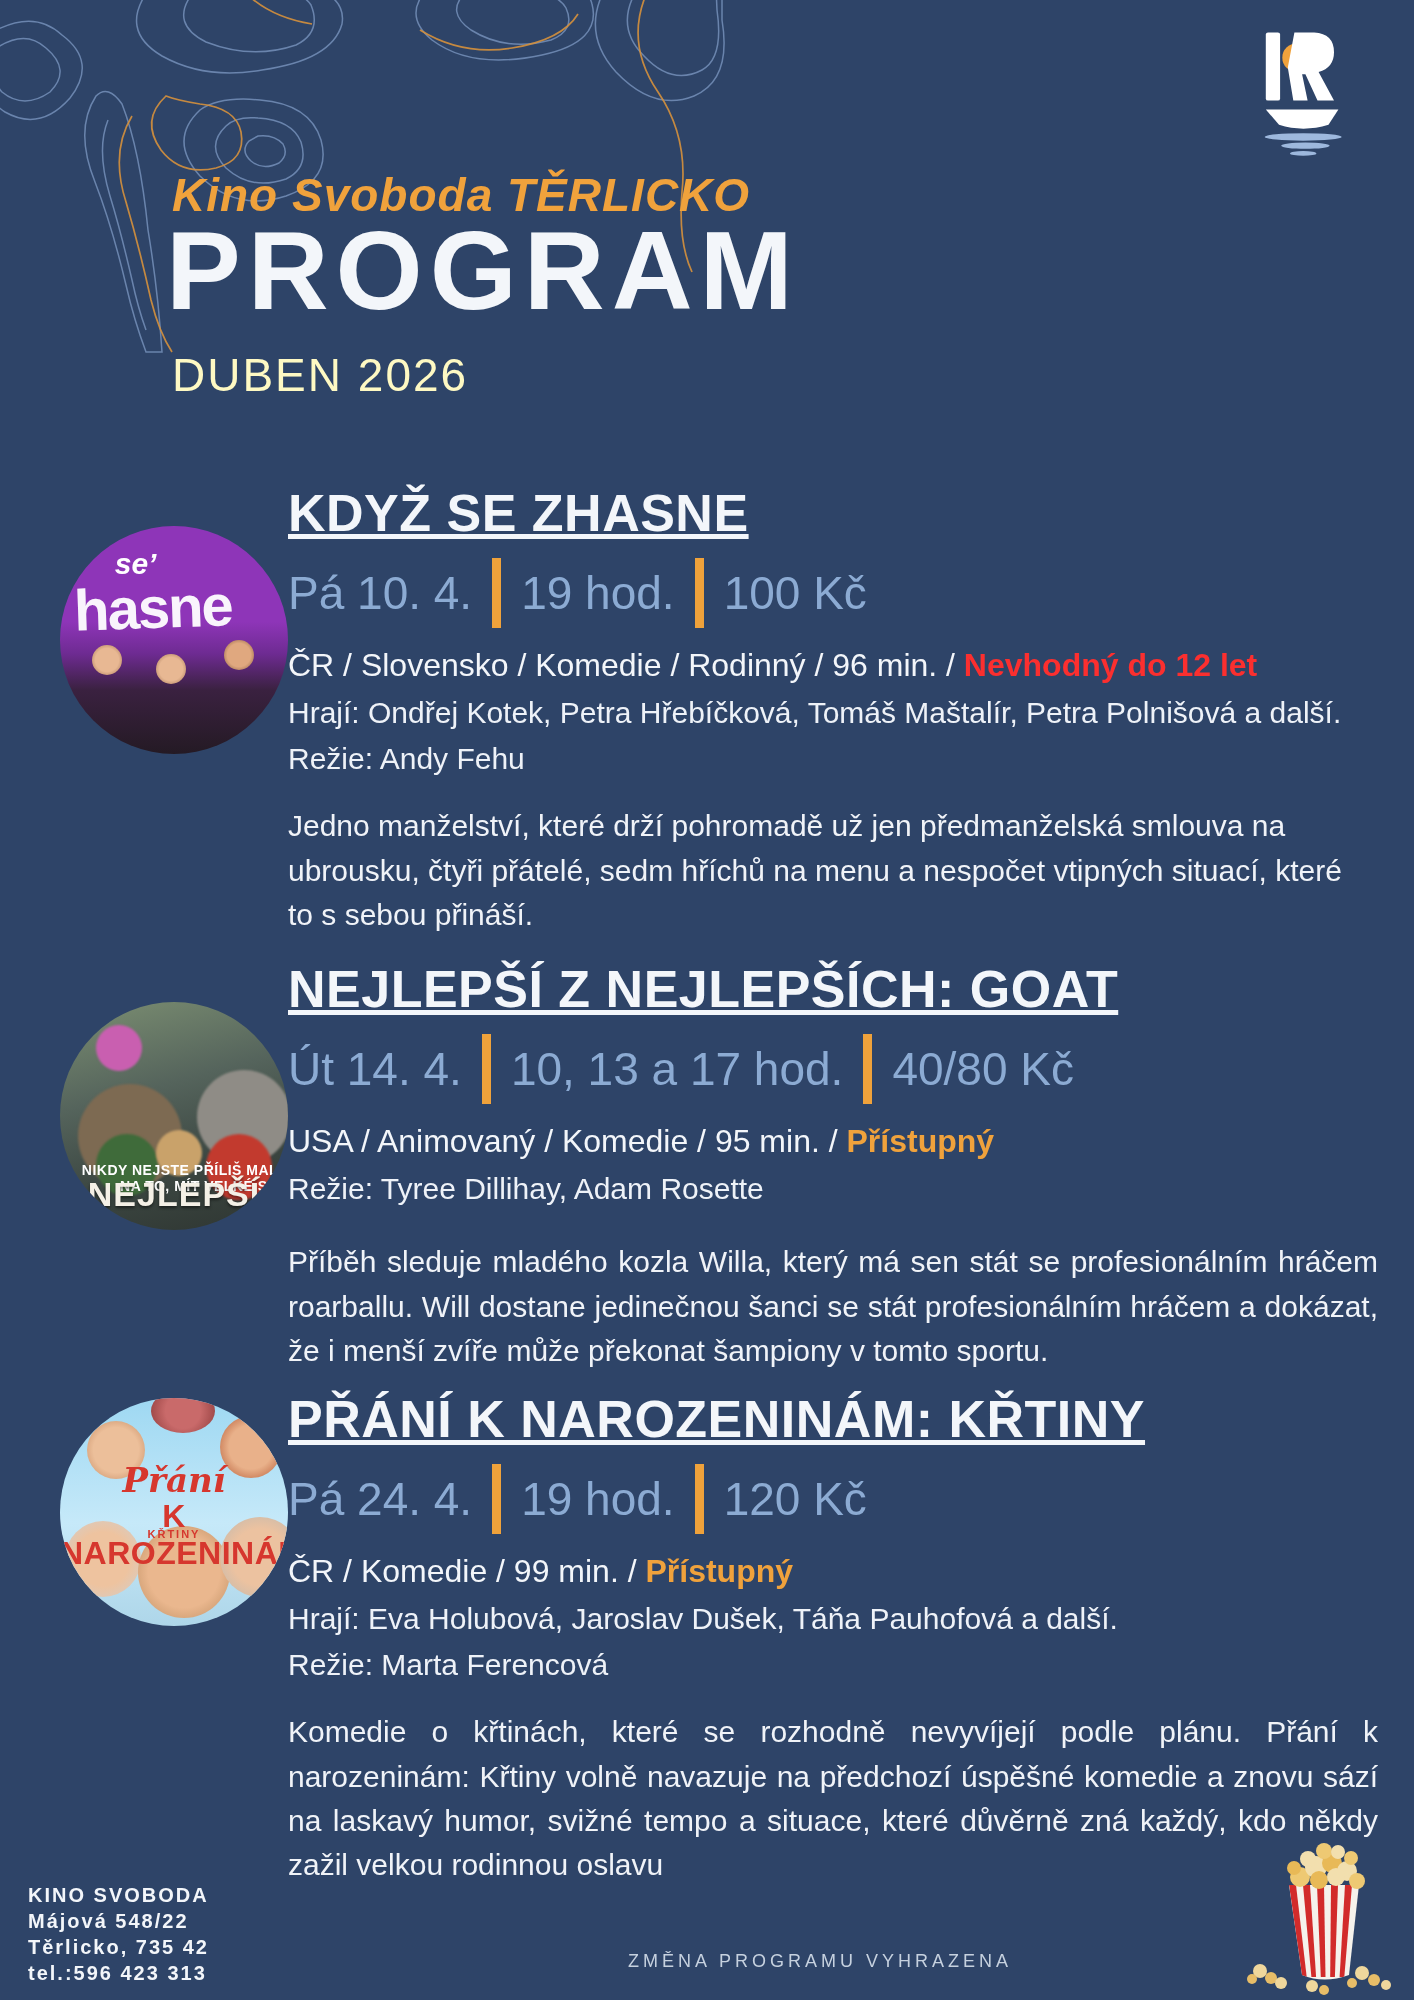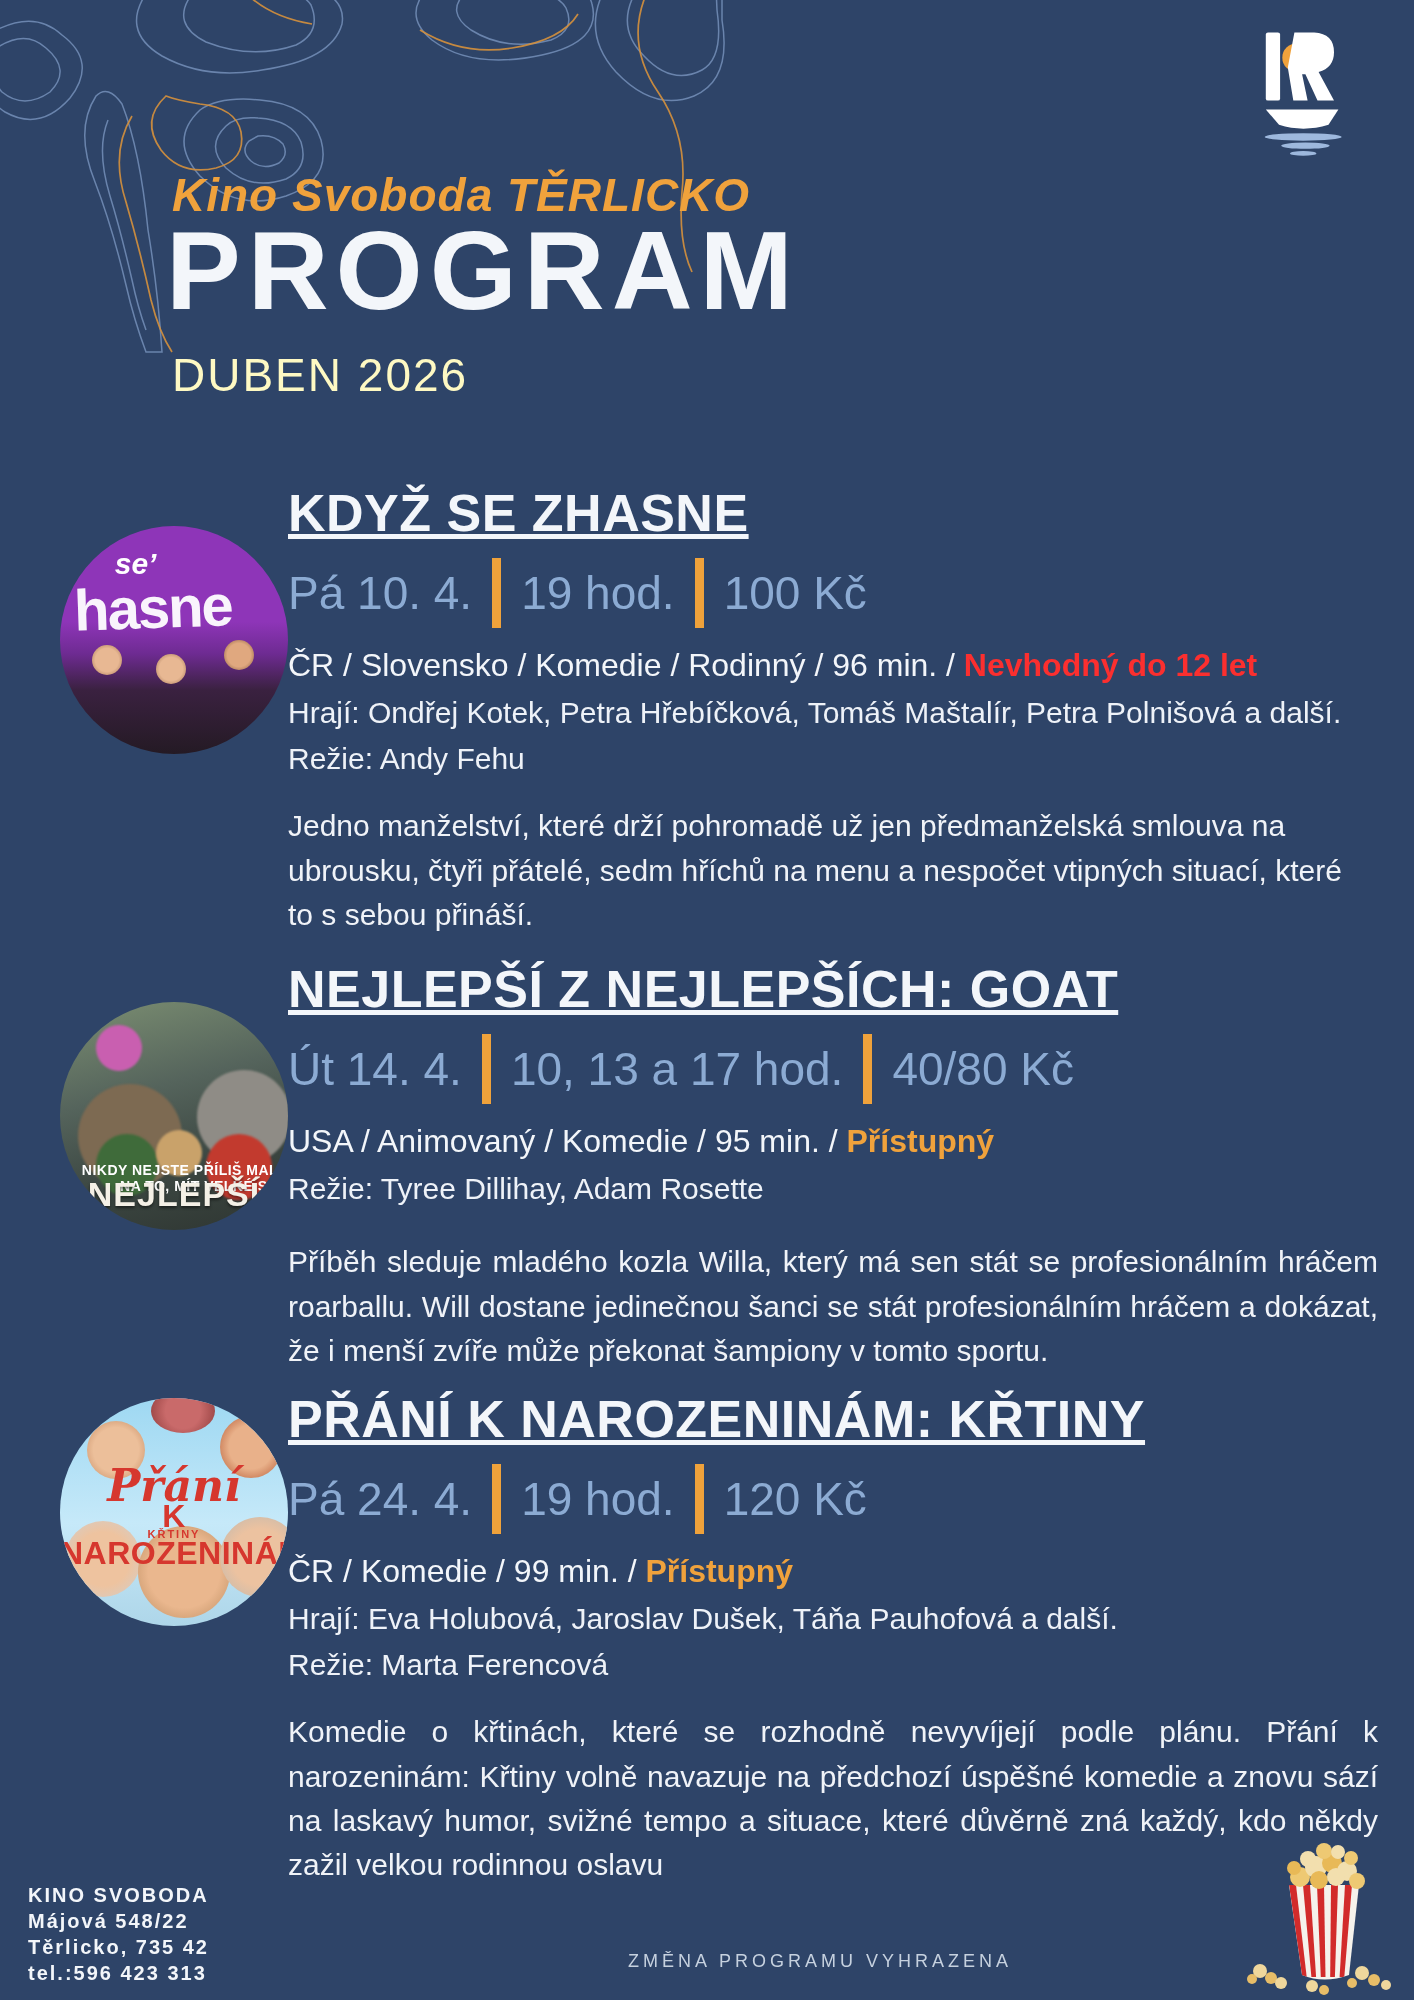--- a/index.html
+++ b/index.html
@@ -54,21 +54,21 @@
        color:rgba(255,255,255,.95);transform:rotate(-2deg);letter-spacing:-2px;}
   .face{position:absolute;border-radius:50%;}
   .p2{background:linear-gradient(165deg,#7c8f72 0%,#55645c 38%,#3c4742 68%,#2e3531 100%);}
   .p2 .blob{position:absolute;border-radius:50%;filter:blur(1px);}
   .p2 .tag{position:absolute;left:0;right:0;top:70%;text-align:right;font-size:14px;
        color:#fff;font-weight:700;letter-spacing:.5px;}
   .p2 .big{position:absolute;left:0;right:0;top:76%;text-align:center;font-size:34px;
        font-weight:800;color:#f4f0e6;text-shadow:0 2px 3px rgba(0,0,0,.5);
        letter-spacing:1px;}
   .p3{background:linear-gradient(180deg,#9ed8f2 0%,#c6e9f9 55%,#aed6e9 100%);}
-  .p3 .s1{position:absolute;left:0;right:0;top:27%;text-align:center;font-size:44px;
+  .p3 .s1{position:absolute;left:0;right:0;top:27%;text-align:center;font-size:34px;
        color:#d6372e;font-weight:700;font-style:italic;
        font-family:"DejaVu Serif", serif;}
   .p3 .s2{position:absolute;left:0;right:0;top:44%;text-align:center;font-size:32px;
        color:#d6372e;font-weight:800;letter-spacing:.5px;}
   .p3 .s3{position:absolute;left:0;right:0;top:57%;text-align:center;font-size:11px;
        color:#d6372e;font-weight:700;letter-spacing:2px;}
 
   
   .f-left{position:absolute;left:28px;bottom:14px;font-size:20px;font-weight:700;
     color:#f3f6fa;letter-spacing:2px;line-height:1.3;}

